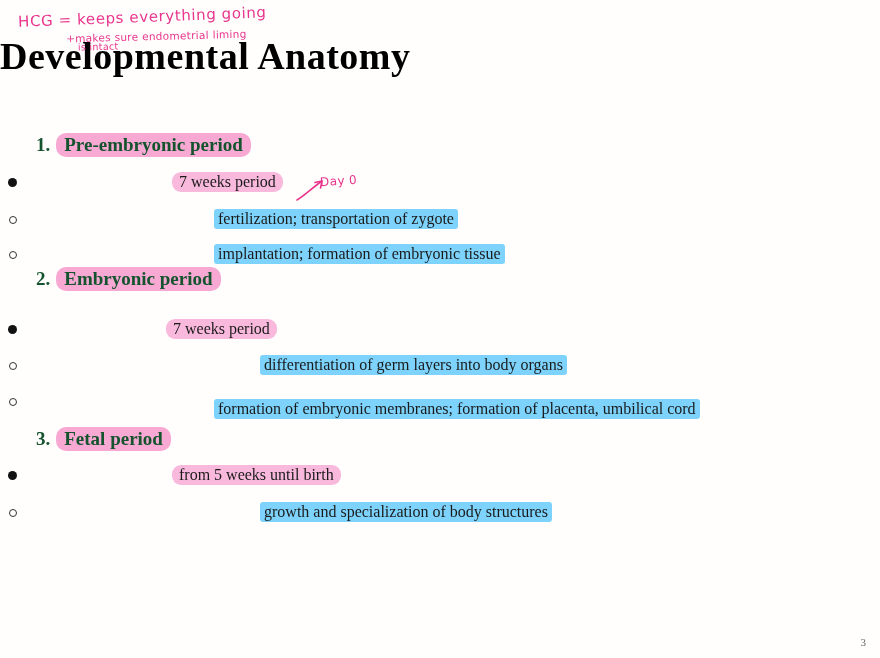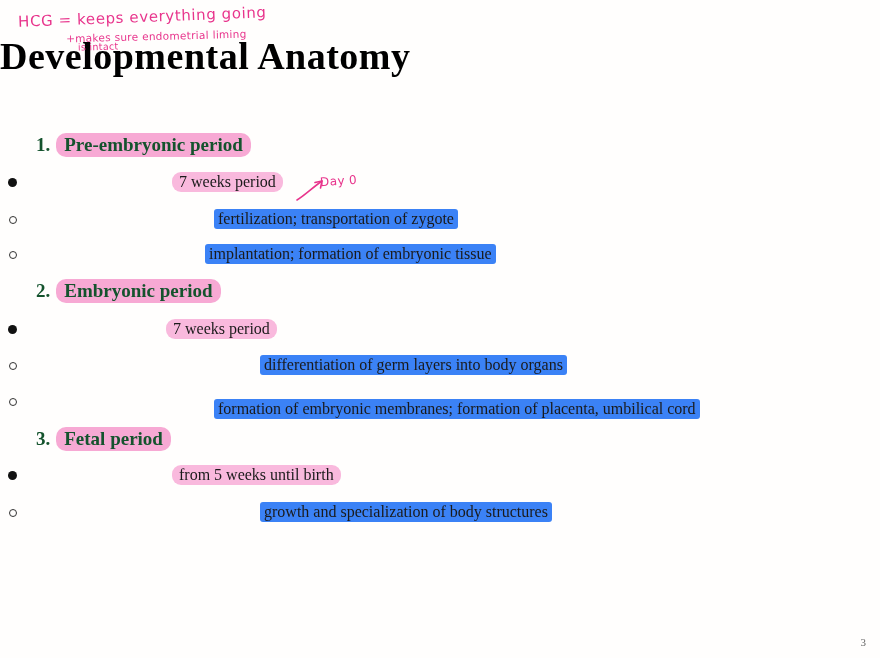--- a/index.html
+++ b/index.html
@@ -118,21 +118,21 @@
   }
 
   
   .hl {
     background: #f9b9dd;
     border-radius: 9px;
     padding: 1px 7px 2px 7px;
     box-shadow: 0 0 0 0 rgba(0,0,0,0);
   }
   .hl-soft {
-    background: #3b82f6;
+    background: #7dd3fc;
     border-radius: 3px;
     padding: 1px 4px 2px 4px;
   }
   .hl-strong {
     background: #f7a9d4;
     border-radius: 10px;
     padding: 1px 8px 2px 8px;
   }
 
   .page-num {
@@ -168,25 +168,25 @@
     <path d="M28,11 L21,12.5 M28,11 L26.5,18" stroke="#e8348c" stroke-width="1.6" fill="none" stroke-linecap="round"></path>
   </svg>
   <div class="hand hand-day0">Day 0</div>
 
   <div class="bullet-hollow" style="top:216px;"></div>
   <div class="lvl2" style="left:214px; top:210px;">
     <span class="hl-soft">fertilization; transportation of zygote</span>
   </div>
 
   <div class="bullet-hollow" style="top:251px;"></div>
-  <div class="lvl2" style="left:205px; top:245px;text-align:center;">
+  <div class="lvl2" style="left:214px; top:245px;text-align:center;">
     <span class="hl-soft">implantation; formation of embryonic tissue</span>
   </div>
 
-  <div class="numbered" style="left:36px; top:280px;">
+  <div class="numbered" style="left:36px; top:268px;">
     <span class="num">2.</span><span class="hl-strong">Embryonic period</span>
   </div>
 
   <div class="bullet-filled" style="top:325px;"></div>
   <div class="lvl1" style="left:166px; top:320px;">
     <span class="hl">7 weeks period</span>
   </div>
 
   <div class="bullet-hollow" style="top:362px;"></div>
   <div class="lvl2" style="left:214px; top:356px;padding-left:46px;">

